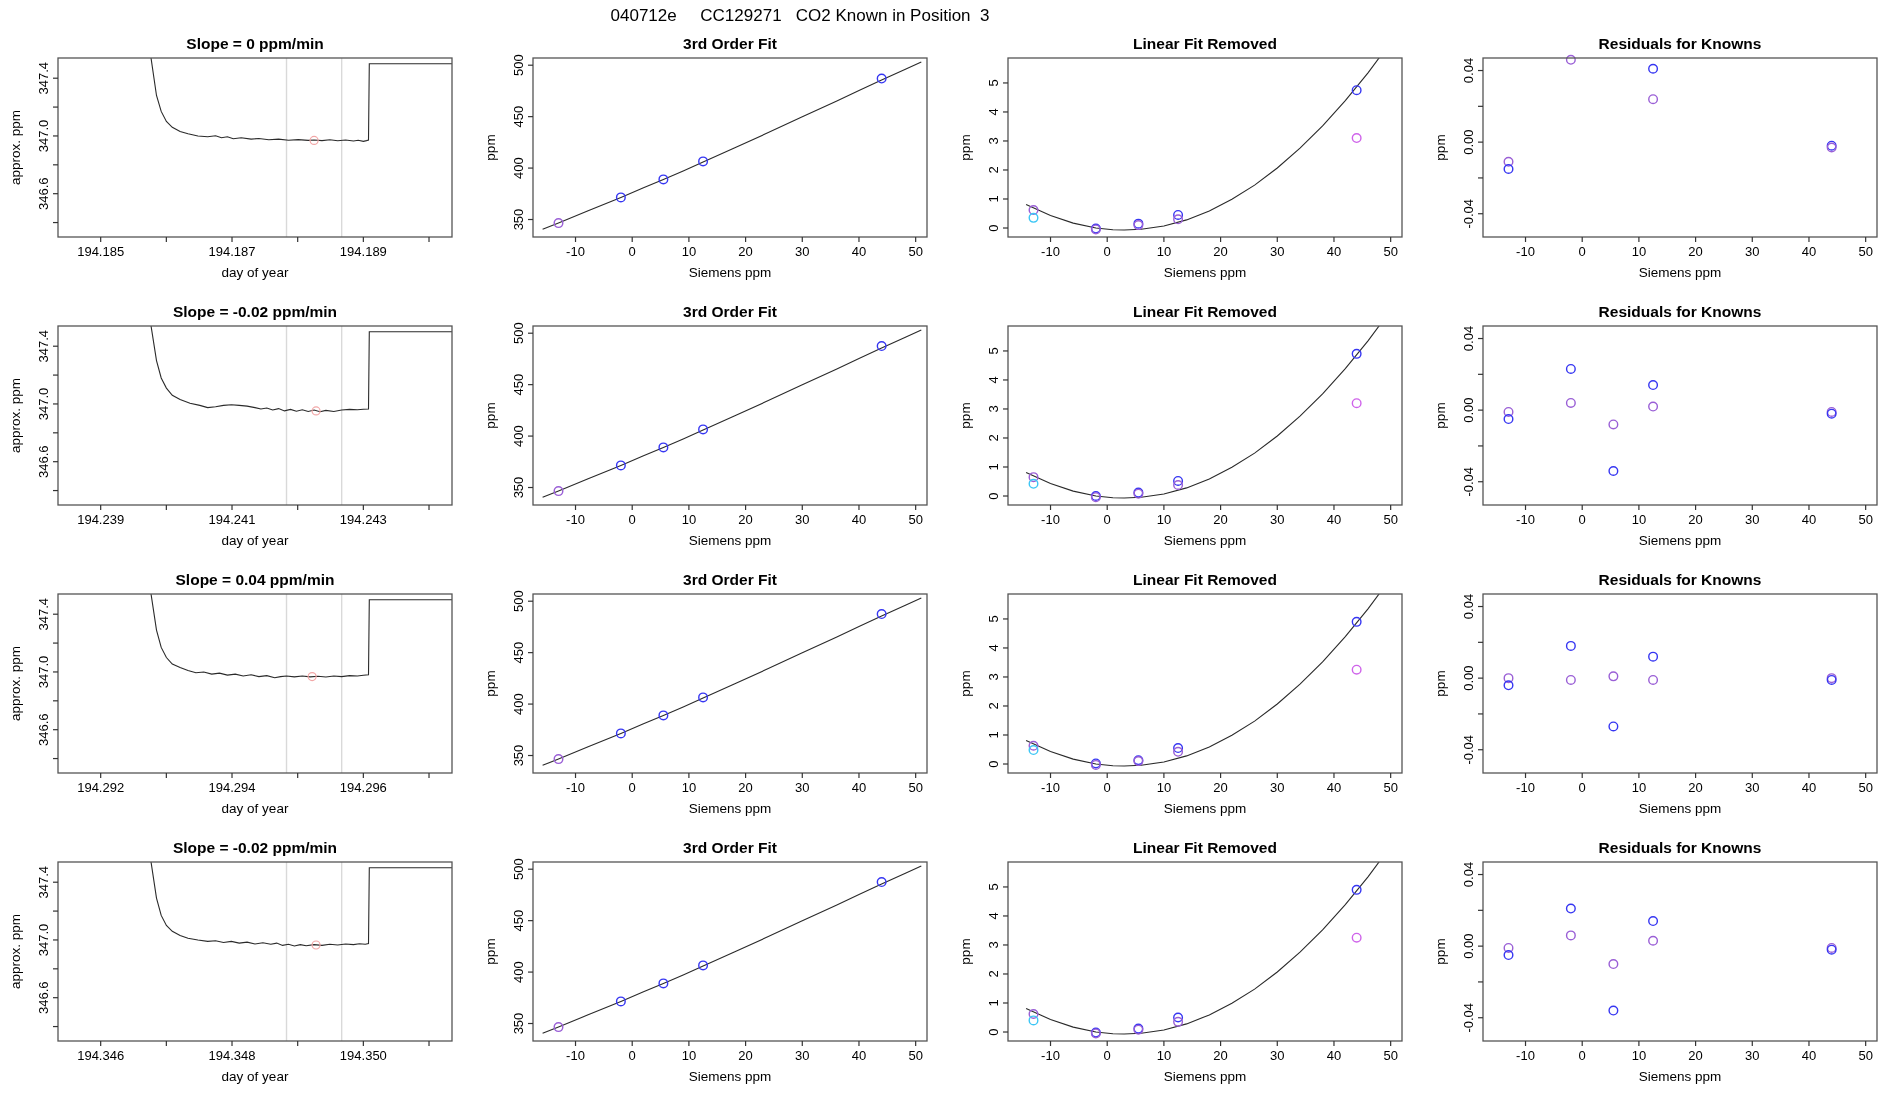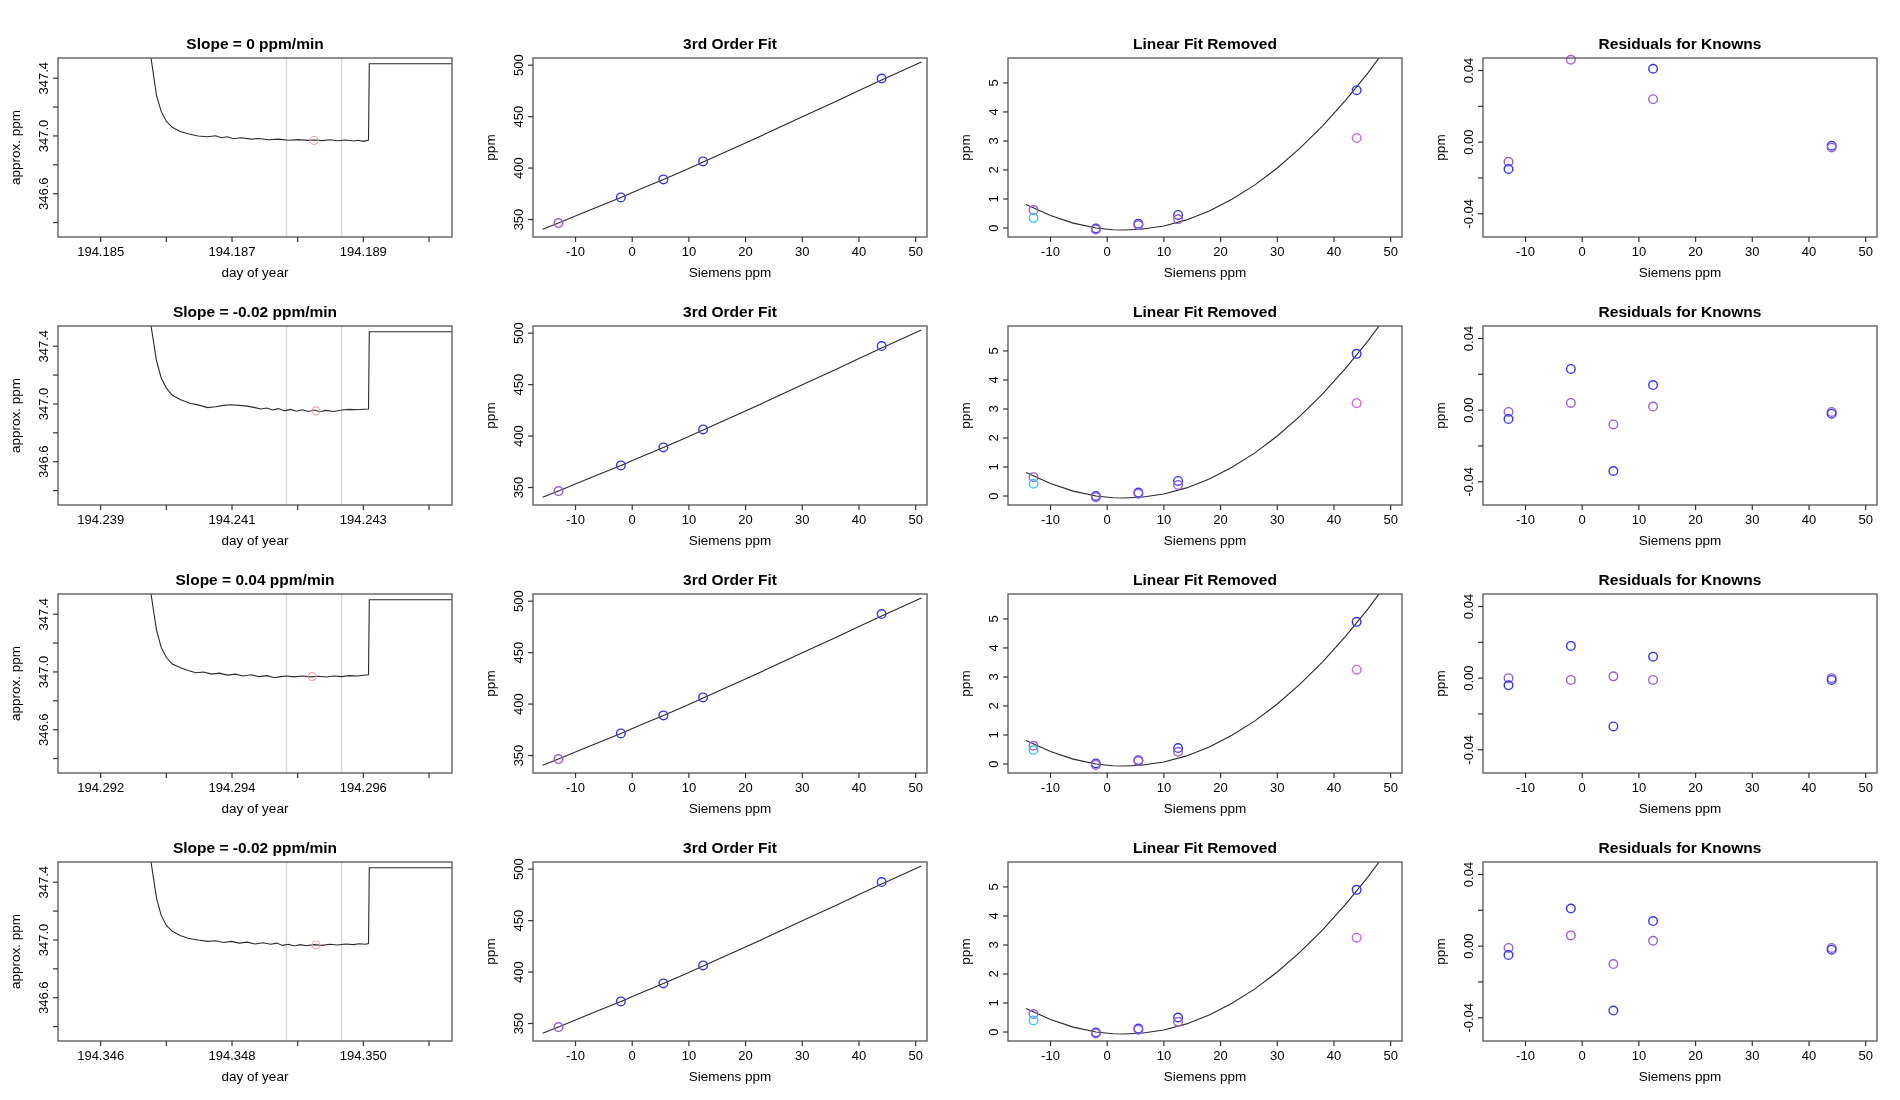--- a/index.html
+++ b/index.html
@@ -9,20 +9,21 @@
     display:grid;grid-template-columns:repeat(4,475px);grid-template-rows:repeat(4,268px);}
   svg{display:block;}
   .ttl{font:bold 15.5px "Liberation Sans",sans-serif;fill:#000;}
   .tick{font:13px "Liberation Sans",sans-serif;fill:#000;}
   .lab{font:13.5px "Liberation Sans",sans-serif;fill:#000;}
 </style>
 </head>
 <body>
 
 <div id="page">
+  <div id="figure-title">040712e     CC129271   CO2 Known in Position  3</div>
   <div id="plots-grid">
     <svg width="475" height="268">
         <defs>
           <clipPath id="clip0">
             <rect x="58" y="30" width="394" height="179"></rect>
           </clipPath>
         </defs>
         <line x1="286.52" y1="30" x2="286.52" y2="209" stroke="#d9d9d9" stroke-width="1.4"></line>
         <line x1="341.68" y1="30" x2="341.68" y2="209" stroke="#d9d9d9" stroke-width="1.4"></line>
         <g clip-path="url(#clip0)">

